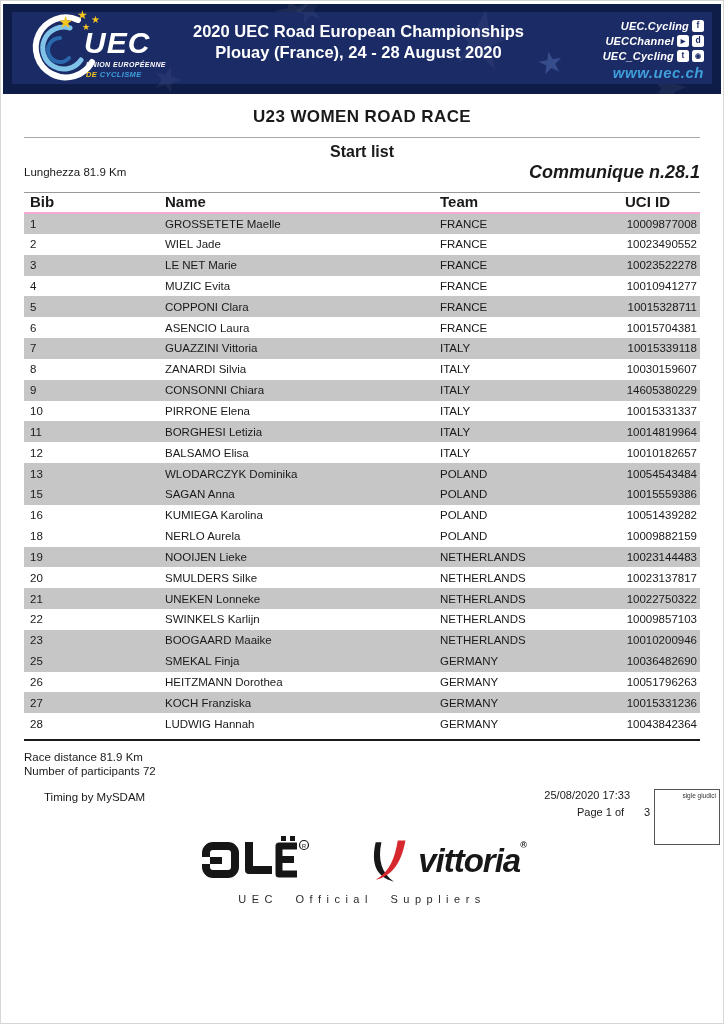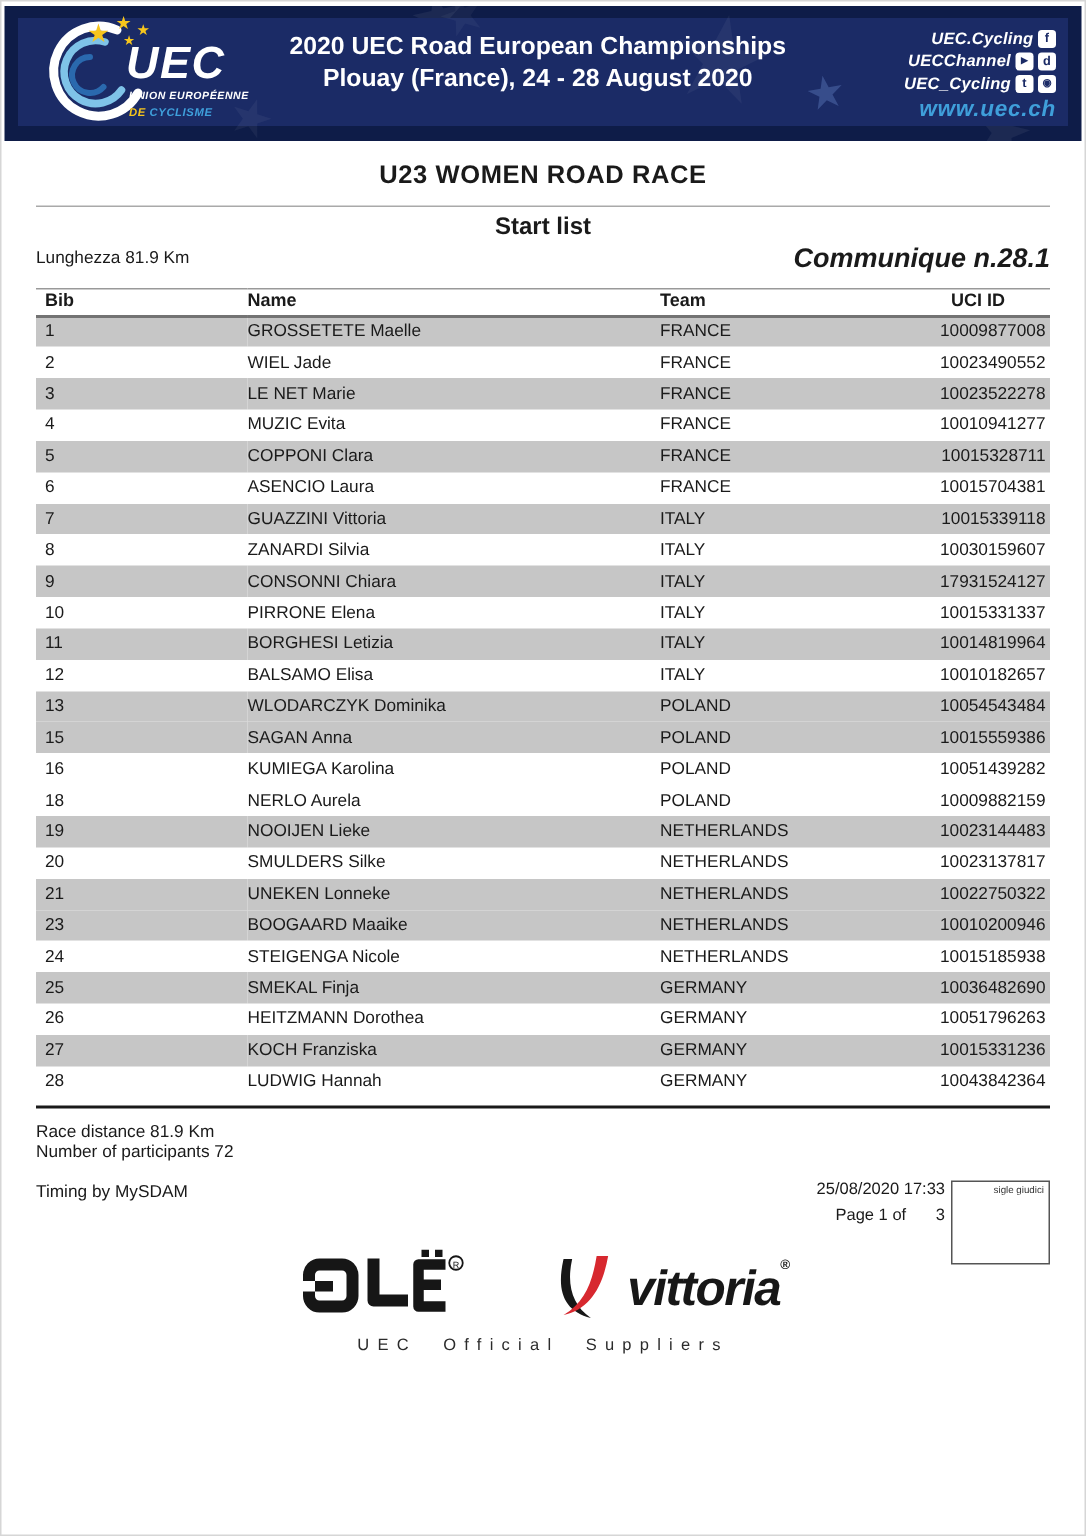--- a/index.html
+++ b/index.html
@@ -63,35 +63,35 @@
   h2.subtitle { text-align:center; font-size:16px; margin-top:5px; line-height:18px; }
   .meta-row { display:flex; justify-content:space-between; margin-top:4px; font-size:11.5px; line-height:14px; }
   .communique { font-style:italic; font-weight:bold; font-size:18px; }
 
   table.startlist { width:100%; border-collapse:collapse; table-layout:fixed; margin-top:13px; font-size:11.5px; }
   col.c-bib  { width:141px; }
   col.c-name { width:275px; }
   col.c-team { width:170px; }
   col.c-uci  { width:90px;  }
   thead th {
-    text-align:left; font-size:12px; height:18px;
-    border-top:1px solid #999; border-bottom:2px solid #737373;
+    text-align:left; font-size:15px; height:18px;
+    border-top:1px solid #999; border-bottom:2px solid #f9a8d4;
     padding:0 0 2px 0; vertical-align:middle;
   }
   thead th.h-bib { padding-left:6px; }
   thead th.h-uci { text-align:right; padding-right:30px; }
   tbody td { height:20.85px; padding:0; vertical-align:middle; }
   tbody td.bib  { padding-left:6px; }
   tbody td.uci  { text-align:right; padding-right:3px; }
   tbody tr.shaded { background:#c6c6c6; }
 
   .bottom-rule { border-top:2.5px solid #1a1a1a; margin-top:5px; }
   .summary { margin-top:10px; font-size:11.5px; line-height:13.5px; }
 
-  .footer-row { position:relative; margin-top:13px; height:34px; font-size:11.5px; }
+  .footer-row { position:relative; margin-top:13px; height:34px; font-size:11.5px;margin-left:20px; }
   .timing { position:absolute; left:0; top:0; }
   .datetime { position:absolute; right:70px; top:-2px; font-size:11px; }
   .pageinfo { position:absolute; left:533px; top:15px; width:73px; display:flex; justify-content:space-between; font-size:11px; }
   .judges-box {
     position:absolute; left:610px; top:-2px; width:66px; height:56px;
     border:1px solid #555; background:#fff;
   }
   .judges-box .jb-label { display:block; text-align:right; font-size:6.5px; color:#333; padding:2px 3px 0 0; }
 
   .suppliers { display:flex; justify-content:center; align-items:center; gap:58px; margin-top:12px; height:48px; }
@@ -229,21 +229,21 @@
         <tr class="plain">
           <td class="bib">8</td>
           <td class="name">ZANARDI Silvia</td>
           <td class="team">ITALY</td>
           <td class="uci">10030159607</td>
         </tr>
         <tr class="shaded">
           <td class="bib">9</td>
           <td class="name">CONSONNI Chiara</td>
           <td class="team">ITALY</td>
-          <td class="uci">17931524127</td>
+          <td class="uci">14605380229</td>
         </tr>
         <tr class="plain">
           <td class="bib">10</td>
           <td class="name">PIRRONE Elena</td>
           <td class="team">ITALY</td>
           <td class="uci">10015331337</td>
         </tr>
         <tr class="shaded">
           <td class="bib">11</td>
           <td class="name">BORGHESI Letizia</td>
@@ -291,31 +291,31 @@
           <td class="name">SMULDERS Silke</td>
           <td class="team">NETHERLANDS</td>
           <td class="uci">10023137817</td>
         </tr>
         <tr class="shaded">
           <td class="bib">21</td>
           <td class="name">UNEKEN Lonneke</td>
           <td class="team">NETHERLANDS</td>
           <td class="uci">10022750322</td>
         </tr>
+        <tr class="plain">
+          <td class="bib">22</td>
+          <td class="name">SWINKELS Karlijn</td>
+          <td class="team">NETHERLANDS</td>
+          <td class="uci">10009857103</td>
+        </tr>
         <tr class="shaded">
           <td class="bib">23</td>
           <td class="name">BOOGAARD Maaike</td>
           <td class="team">NETHERLANDS</td>
           <td class="uci">10010200946</td>
-        </tr>
-        <tr class="plain">
-          <td class="bib">24</td>
-          <td class="name">STEIGENGA Nicole</td>
-          <td class="team">NETHERLANDS</td>
-          <td class="uci">10015185938</td>
         </tr>
         <tr class="shaded">
           <td class="bib">25</td>
           <td class="name">SMEKAL Finja</td>
           <td class="team">GERMANY</td>
           <td class="uci">10036482690</td>
         </tr>
         <tr class="plain">
           <td class="bib">26</td>
           <td class="name">HEITZMANN Dorothea</td>

